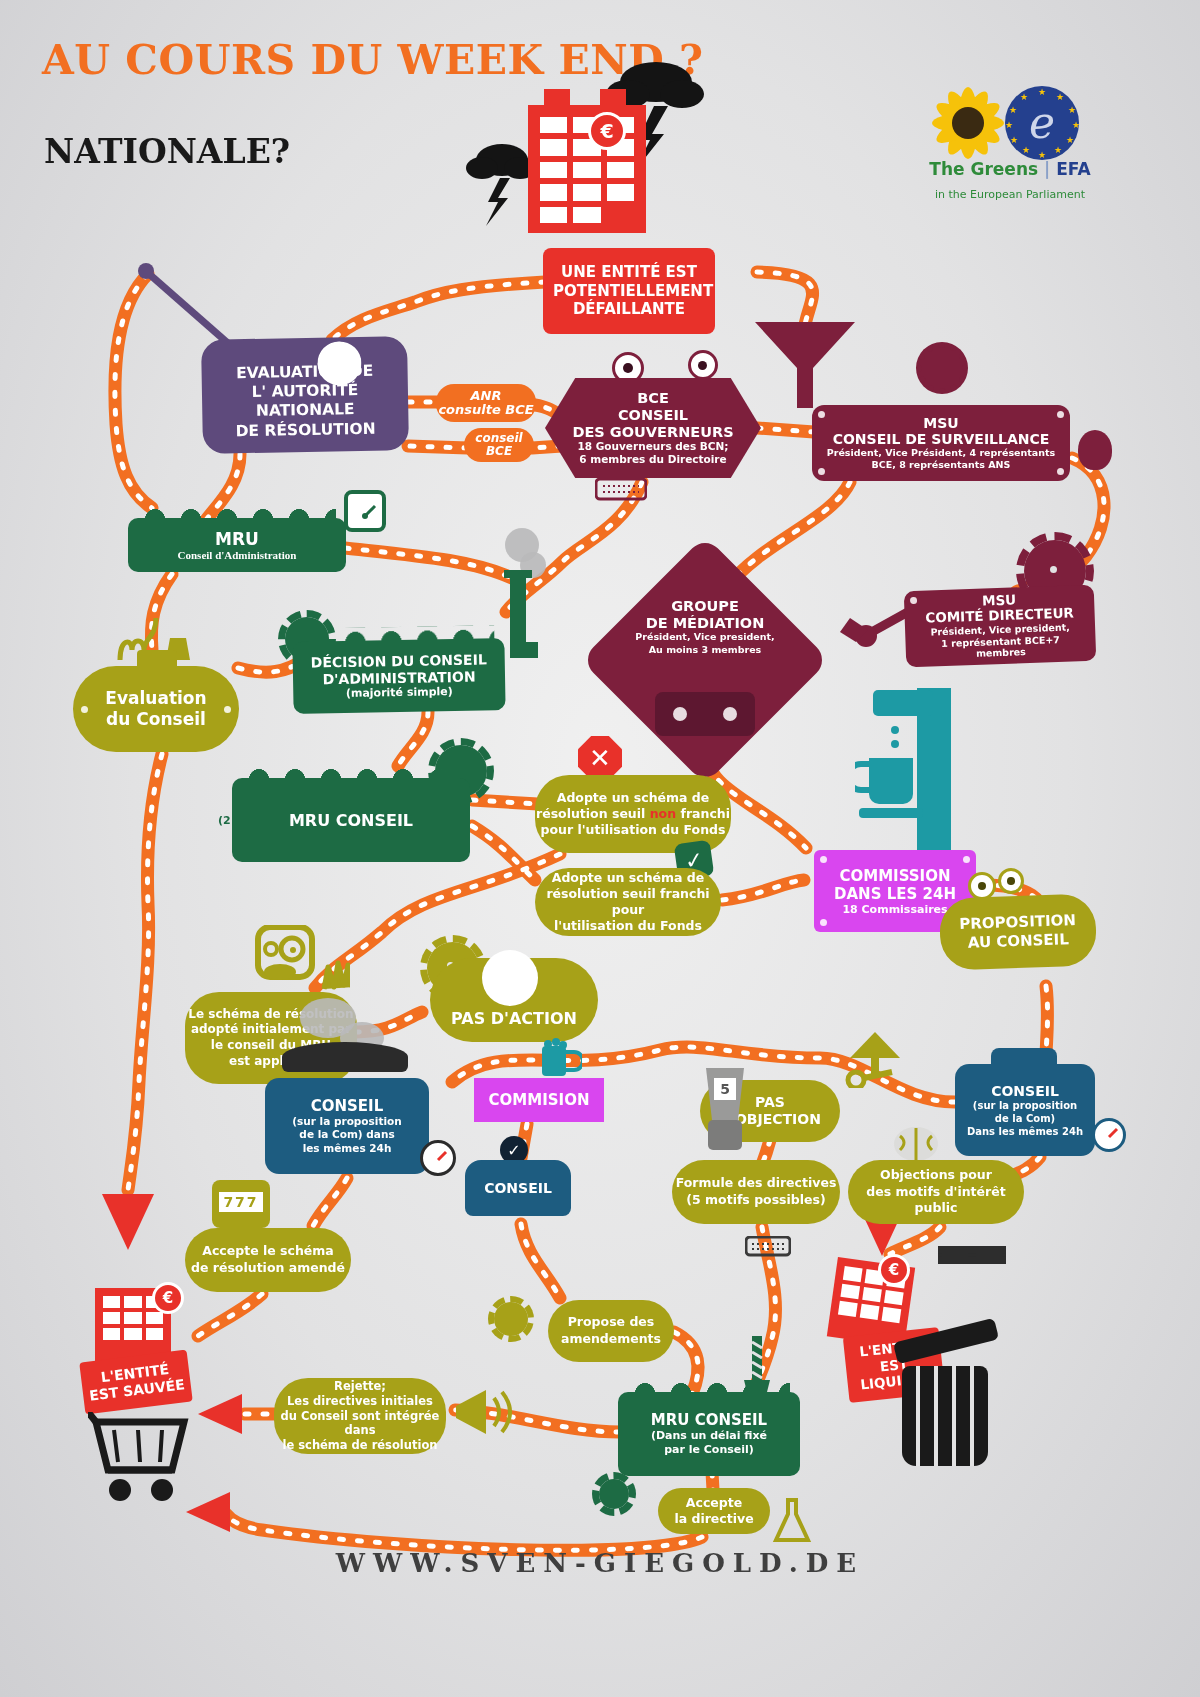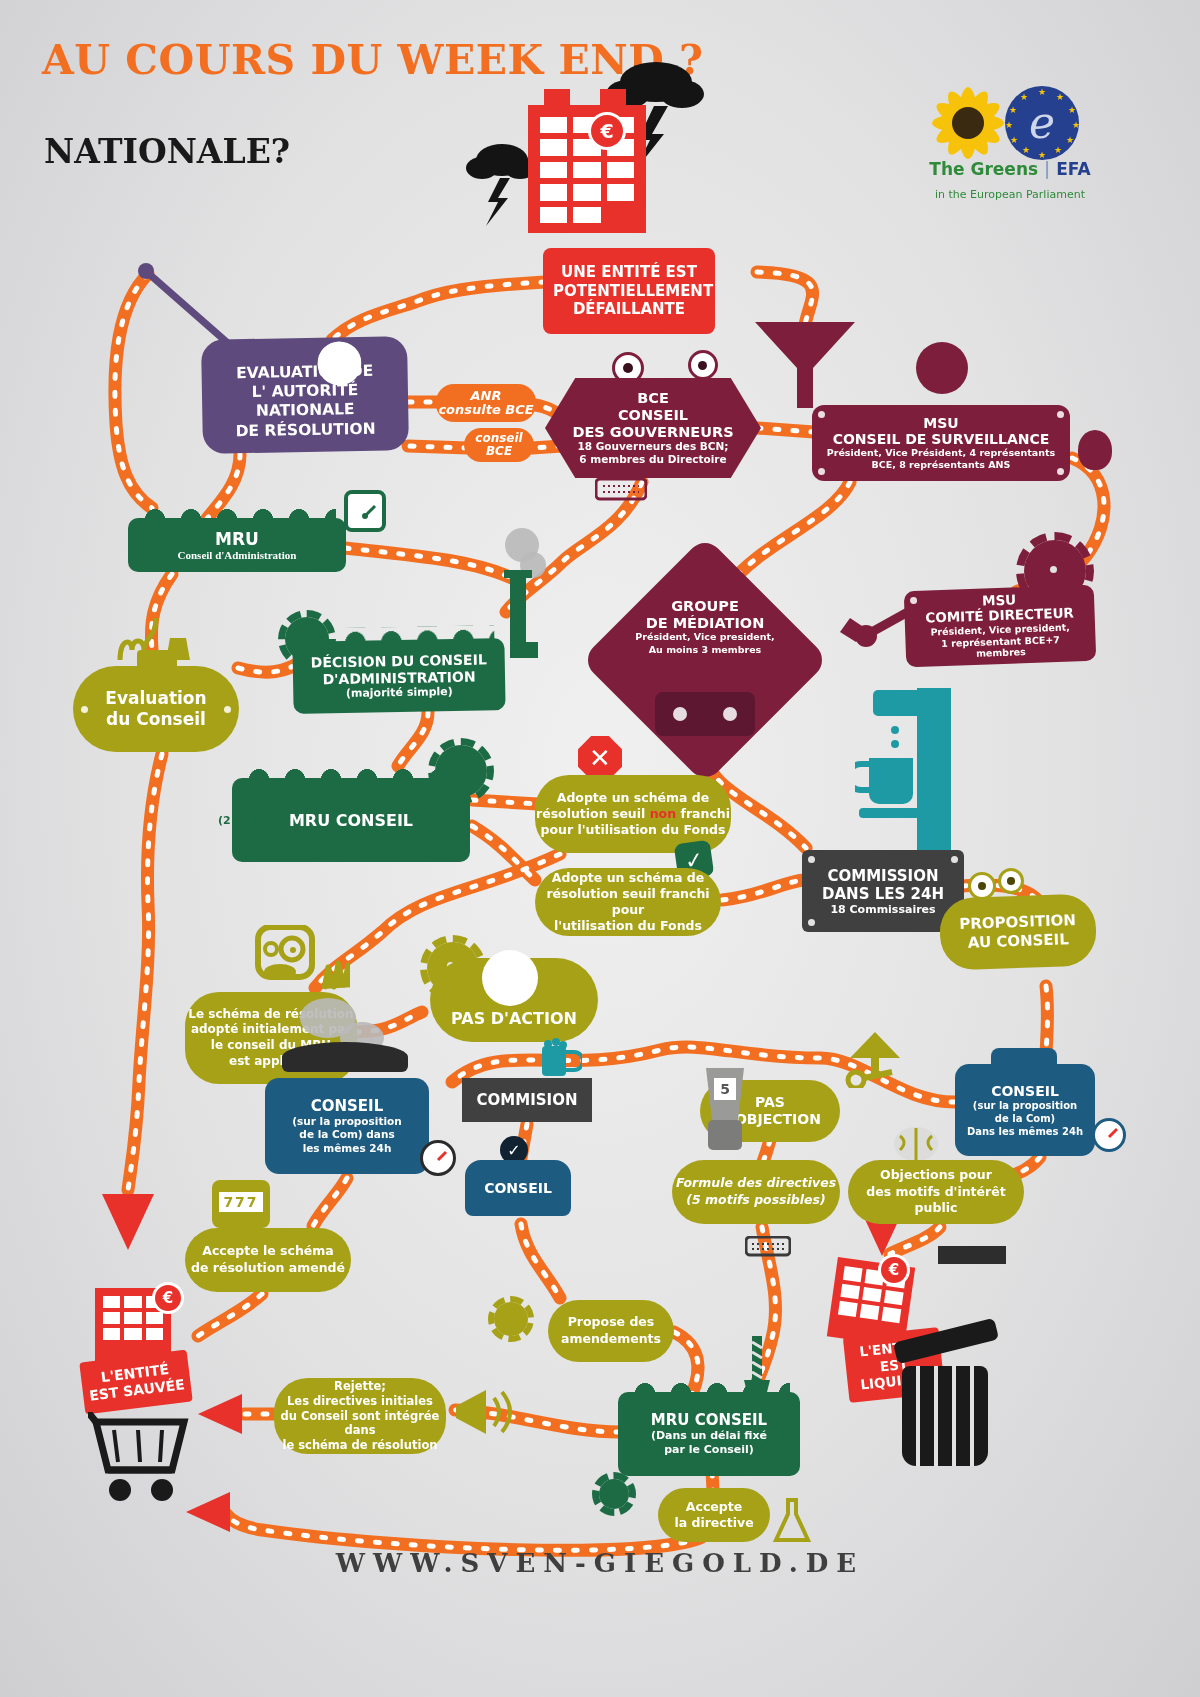--- a/index.html
+++ b/index.html
@@ -7,21 +7,21 @@
        font-family:"DejaVu Sans","Liberation Sans",sans-serif;
        background:radial-gradient(ellipse at 50% 45%, #f0f0f0 0%, #e2e2e3 55%, #cfcfd2 100%);}
   .abs{position:absolute;}
   .node{position:absolute;color:#fff;font-weight:bold;text-align:center;}
   .ml{white-space:pre-line;line-height:1.25;}
   
   .c-olive{background:#a7a118;}
   .c-green{background:#1d6b44;}
   .c-maroon{background:#7d1f3c;}
   .c-red{background:#e8312a;}
-  .c-teal{background:#404040;}
+  .c-teal{background:#d946ef;margin-left:12px;}
   .c-blue{background:#1d5c80;}
   .c-purple{background:#5e4a7c;}
   .c-orange{background:#f26f21;}
   .rbox{border-radius:14px;padding:8px 10px;box-sizing:border-box;display:flex;flex-direction:column;justify-content:center;}
   .pill{border-radius:18px;display:flex;flex-direction:column;justify-content:center;font-style:italic;}
   .blob{border-radius:34px;}
   .bumps{position:absolute;height:14px;top:-13px;left:10px;right:10px;
          background-image:radial-gradient(circle 10px at 17px 14px, #1d6b44 98%, transparent 100%);
          background-size:36px 14px;background-repeat:repeat-x;}
   .gear{border-radius:50%;position:absolute;}
@@ -455,21 +455,21 @@
 <div class="abs" style="left:500px;top:1136px;width:28px;height:28px;background:#123;border-radius:50%;color:#fff;display:flex;align-items:center;justify-content:center;font-weight:bold;">✓</div>
 <div class="node c-blue" style="left:465px;top:1160px;width:106px;height:56px;border-radius:16px 16px 8px 8px;display:flex;align-items:center;justify-content:center;">
   <span style="font-size:14px;">CONSEIL</span>
 </div>
 
 <svg class="abs" style="left:698px;top:1068px;" width="54" height="92">
   <polygon points="8,0 46,0 40,52 14,52" fill="#9a9a99"></polygon>
   <rect x="10" y="52" width="34" height="30" rx="5" fill="#7c7c7b"></rect>
 </svg>
 <div class="abs" style="left:714px;top:1078px;width:22px;height:22px;background:#fff;color:#555;font-weight:bold;display:flex;align-items:center;justify-content:center;font-size:14px;">5</div>
-<div class="node c-olive blob ml" style="left:672px;top:1160px;width:168px;height:64px;display:flex;flex-direction:column;justify-content:center;font-size:12.5px;line-height:1.35;font-style:italic;">Formule des directives
+<div class="node c-olive blob ml" style="left:672px;top:1160px;width:168px;height:64px;display:flex;flex-direction:column;justify-content:center;font-size:12.5px;line-height:1.35;">Formule des directives
 (5 motifs possibles)</div>
 <svg class="abs" style="left:745px;top:1236px;" width="46" height="22">
   <rect x="1" y="1" width="44" height="18" rx="4" fill="none" stroke="#3a3a3a" stroke-width="3"></rect>
   <line x1="7" y1="8" x2="39" y2="8" stroke="#3a3a3a" stroke-width="2" stroke-dasharray="2 3"></line>
   <line x1="7" y1="13" x2="39" y2="13" stroke="#3a3a3a" stroke-width="2" stroke-dasharray="2 3"></line>
 </svg>
 
 <svg class="abs" style="left:892px;top:1124px;" width="48" height="40">
   <ellipse cx="24" cy="20" rx="22" ry="17" fill="#dcdcda"></ellipse>
   <path d="M24,4 v32 M8,12 q8,6 0,14 M40,12 q-8,6 0,14" stroke="#a7a118" stroke-width="3" fill="none"></path>
@@ -504,21 +504,21 @@
 
 <div class="node c-olive blob ml" style="left:274px;top:1378px;width:172px;height:76px;display:flex;flex-direction:column;justify-content:center;font-size:11.5px;line-height:1.3;">Rejette;
 Les directives initiales
 du Conseil sont intégrée dans
 le schéma de résolution</div>
 <svg class="abs" style="left:452px;top:1384px;" width="66" height="56">
   <polygon points="4,22 34,6 34,50 4,34" fill="#a7a118"></polygon>
   <path d="M42,14 q10,14 0,28 M50,8 q16,20 0,40" stroke="#a7a118" stroke-width="4" fill="none"></path>
 </svg>
 
-<div class="node c-olive blob ml" style="left:658px;top:1488px;width:112px;height:54px;display:flex;flex-direction:column;justify-content:center;font-size:12.5px;line-height:1.3;">Accepte
+<div class="node c-olive blob ml" style="left:658px;top:1488px;width:112px;height:46px;display:flex;flex-direction:column;justify-content:center;font-size:12.5px;line-height:1.3;">Accepte
 la directive</div>
 <svg class="abs" style="left:772px;top:1496px;" width="40" height="48">
   <polygon points="16,4 24,4 24,18 36,44 4,44 16,18" fill="none" stroke="#a7a118" stroke-width="4"></polygon>
 </svg>
 
 <div class="building" style="left:95px;top:1288px;width:76px;height:74px;">
   <div class="bwin" style="left:8px;top:8px;right:8px;bottom:6px;grid-template-rows:repeat(4,1fr);gap:4px;">
       <span></span>
       <span></span>
       <span></span>

